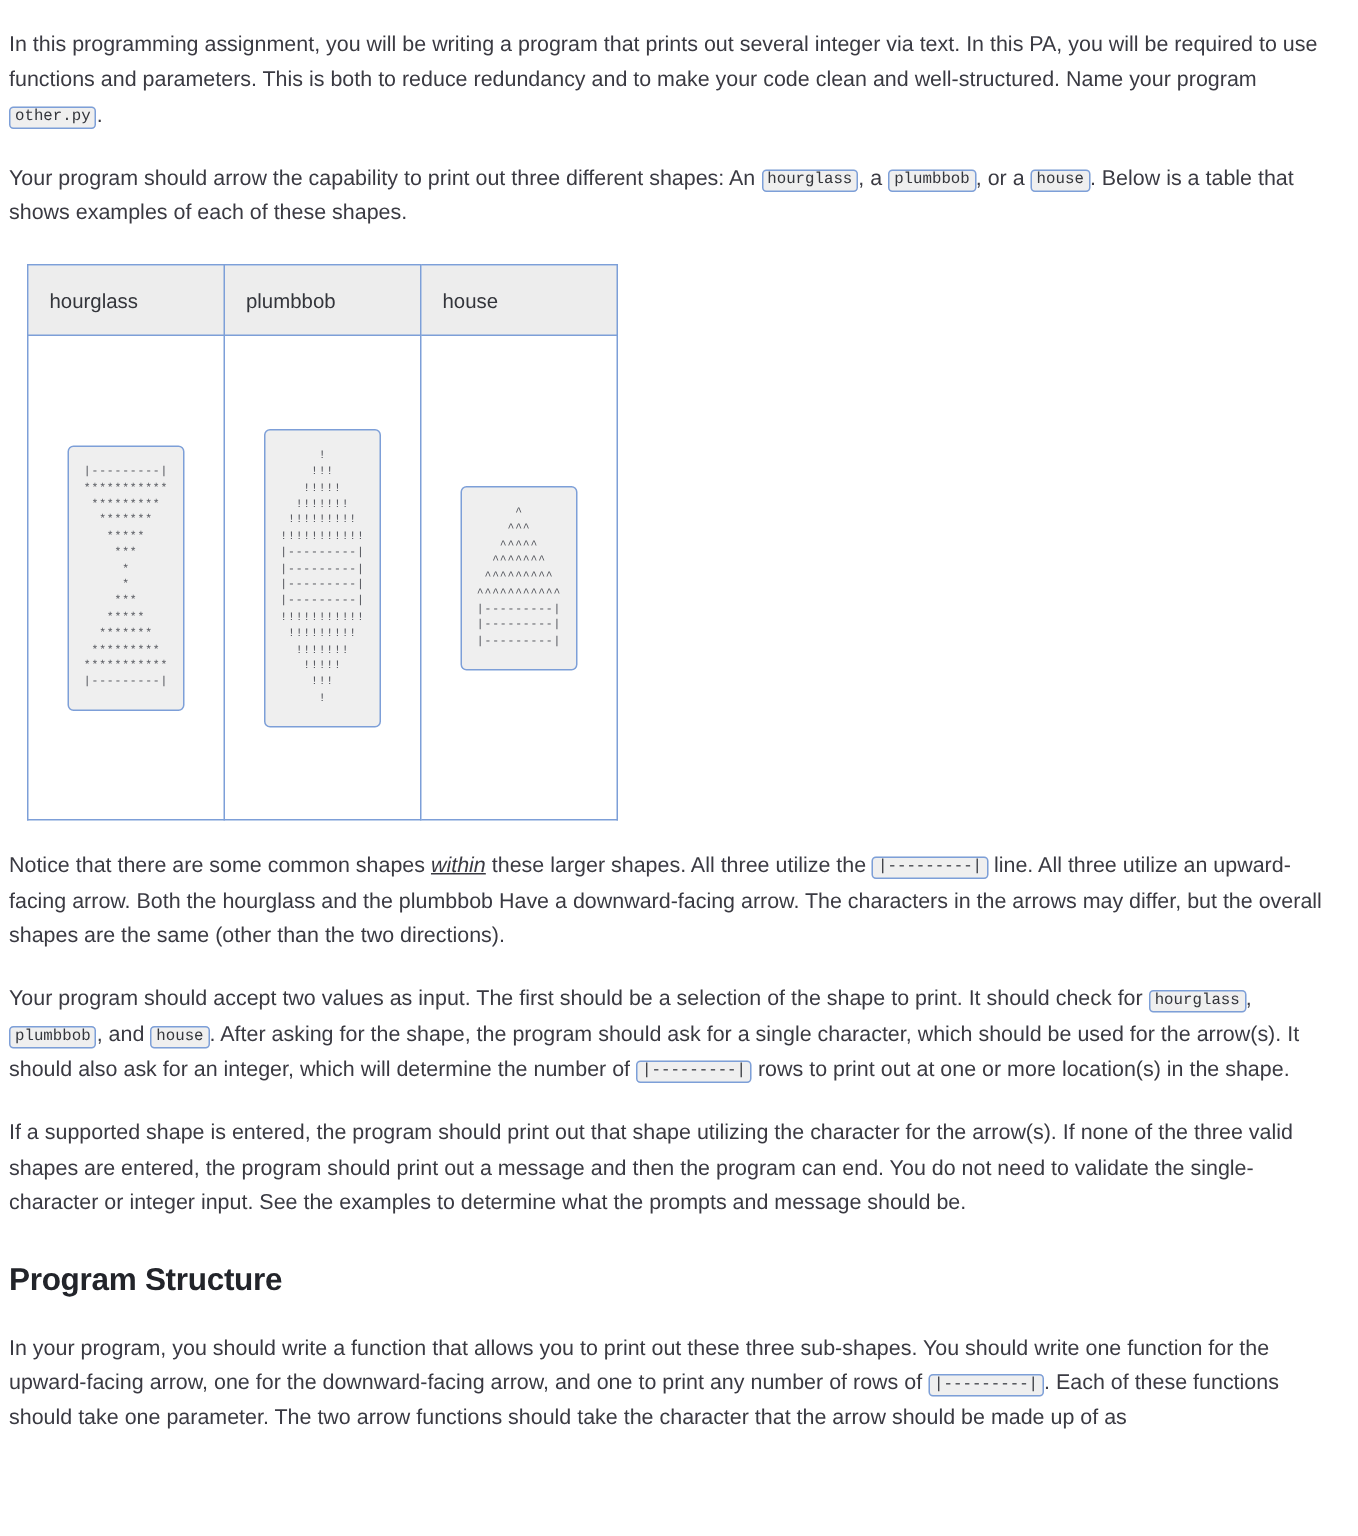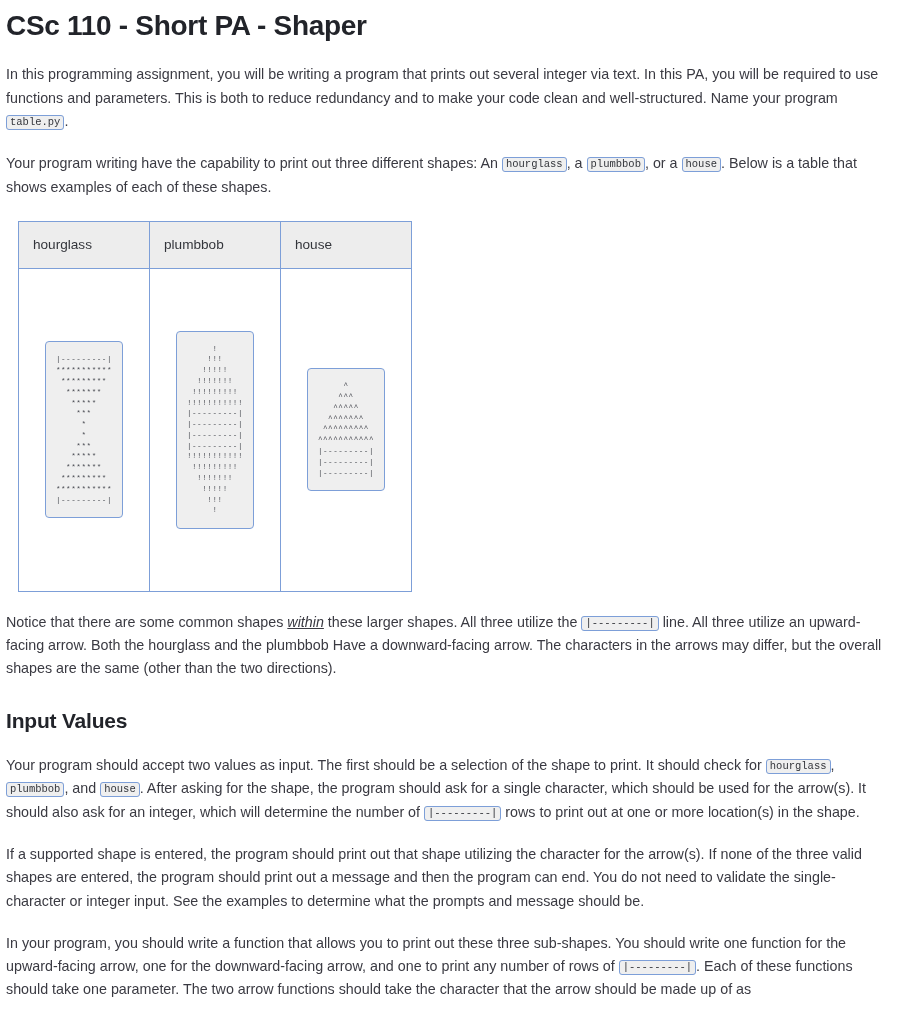--- a/index.html
+++ b/index.html
@@ -117,25 +117,24 @@
     display: inline-block;
     white-space: pre;
     letter-spacing: 0.55px;
   }
 </style>
 </head>
 <body>
 
 <div class="page">
 
-  <h1 class="doc-title">CSc 110 - Short PA - Shaper</h1>
-
-  <p class="para"><span>In this programming assignment, you will be writing a program that prints out several integer via text. In this PA, you will be required to use functions and parameters. This is both to reduce redundancy and to make your code clean and well-structured. Name your program </span><code class="badge">table.py</code><span>.</span></p>
-
-  <p class="para"><span>Your program writing have the capability to print out three different shapes: An </span><code class="badge">hourglass</code><span>, a </span><code class="badge">plumbbob</code><span>, or a </span><code class="badge">house</code><span>. Below is a table that shows examples of each of these shapes.</span></p>
+
+  <p class="para"><span>In this programming assignment, you will be writing a program that prints out several integer via text. In this PA, you will be required to use functions and parameters. This is both to reduce redundancy and to make your code clean and well-structured. Name your program </span><code class="badge">other.py</code><span>.</span></p>
+
+  <p class="para"><span>Your program should arrow the capability to print out three different shapes: An </span><code class="badge">hourglass</code><span>, a </span><code class="badge">plumbbob</code><span>, or a </span><code class="badge">house</code><span>. Below is a table that shows examples of each of these shapes.</span></p>
 
   <table class="shape-table">
     <colgroup>
         <col class="c0">
         <col class="c1">
         <col class="c2">
       </colgroup>
     <thead>
       <tr>
         <th>hourglass</th>
@@ -195,22 +194,22 @@
 |---------|
 |---------|</pre>
           </div>
         </td>
       </tr>
     </tbody>
   </table>
 
   <p class="para"><span>Notice that there are some common shapes </span><em class="ital">within</em><span> these larger shapes. All three utilize the </span><code class="badge">|---------|</code><span> line. All three utilize an upward-facing arrow. Both the hourglass and the plumbbob Have a downward-facing arrow. The characters in the arrows may differ, but the overall shapes are the same (other than the two directions).</span></p>
 
-  <h2 class="section-title">Input Values</h2>
 
   <p class="para"><span>Your program should accept two values as input. The first should be a selection of the shape to print. It should check for </span><code class="badge">hourglass</code><span>, </span><code class="badge">plumbbob</code><span>, and </span><code class="badge">house</code><span>. After asking for the shape, the program should ask for a single character, which should be used for the arrow(s). It should also ask for an integer, which will determine the number of </span><code class="badge">|---------|</code><span> rows to print out at one or more location(s) in the shape.</span></p>
 
   <p class="para">If a supported shape is entered, the program should print out that shape utilizing the character for the arrow(s). If none of the three valid shapes are entered, the program should print out a message and then the program can end. You do not need to validate the single-character or integer input. See the examples to determine what the prompts and message should be.</p>
 
+  <h2 class="section-title">Program Structure</h2>
 
   <p class="para"><span>In your program, you should write a function that allows you to print out these three sub-shapes. You should write one function for the upward-facing arrow, one for the downward-facing arrow, and one to print any number of rows of </span><code class="badge">|---------|</code><span>. Each of these functions should take one parameter. The two arrow functions should take the character that the arrow should be made up of as</span></p>
 
 </div>
 
 </body></html>

